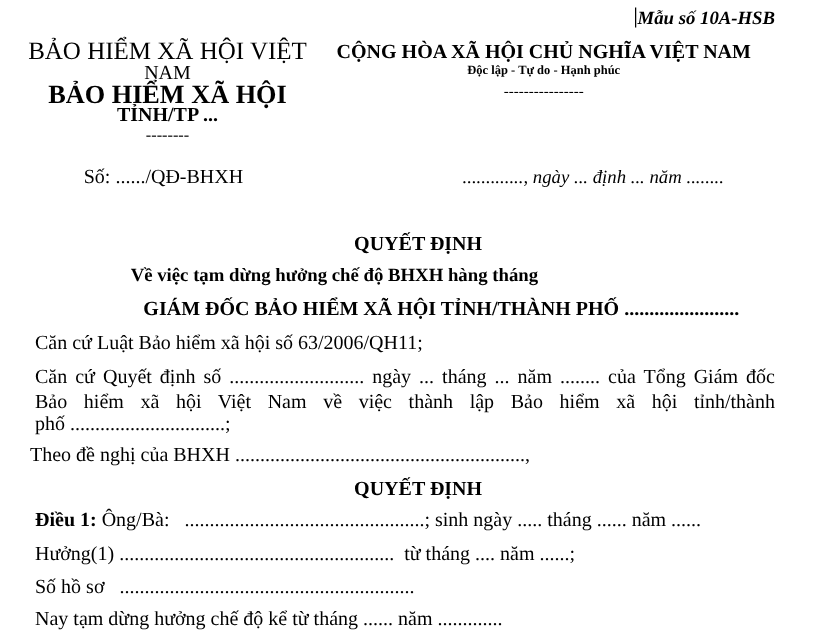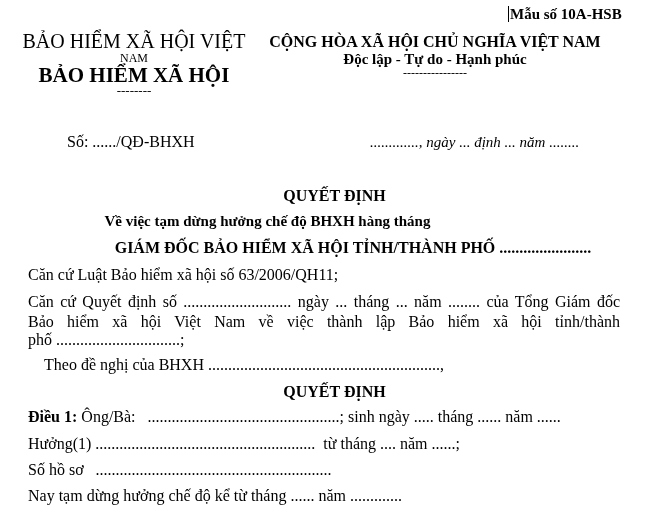--- a/index.html
+++ b/index.html
@@ -8,46 +8,47 @@
   .abs { position:absolute; white-space:nowrap; }
   .b { font-weight:bold; }
   .i { font-style:italic; }
   .c { text-align:center; }
   .cursor { display:inline-block; width:1px; height:16px; background:#000; vertical-align:-3px; margin-right:1px; }
   .just { position:absolute; left:28px; width:592px; text-align:justify; text-align-last:justify; white-space:normal; line-height:20px; }
 </style>
 </head>
 <body>
 
-<div class="abs b" style="left:508px; top:6px; font-size:15px;">
+<div class="abs b" style="left:508px; top:6px; font-size:15px;font-style:italic;">
   <span class="cursor"></span><span>Mẫu số 10A-HSB</span>
 </div>
 
 <div class="abs c" style="left:18px; top:33px; width:232px; line-height:17px; white-space:normal;">
   <div style="font-size:20px;">BẢO HIỂM XÃ HỘI VIỆT</div>
-  <div style="font-size:12px;">NAM</div>
+  <div style="font-size:16px;">NAM</div>
   <div class="b" style="font-size:21px;">BẢO HIỂM XÃ HỘI</div>
+  <div class="b" style="font-size:16px;">TỈNH/TP ...</div>
   <div style="font-size:13px; line-height:14px;">--------</div>
 </div>
 <div class="abs" style="left:67px; top:133px; font-size:16px;">Số: ....../QĐ-BHXH</div>
 
 <div class="abs b c" style="left:250px; top:33px; width:370px; font-size:16px;">CỘNG HÒA XÃ HỘI CHỦ NGHĨA VIỆT NAM</div>
-<div class="abs b c" style="left:250px; top:51px; width:370px; font-size:15px;">Độc lập - Tự do - Hạnh phúc</div>
+<div class="abs b c" style="left:250px; top:51px; width:370px; font-size:10px;">Độc lập - Tự do - Hạnh phúc</div>
 <div class="abs c" style="left:250px; top:66px; width:370px; font-size:12px;">----------------</div>
 <div class="abs i" style="left:370px; top:134px; font-size:15px;">............., ngày ... định ... năm ........</div>
 
 <div class="abs b c" style="left:0; top:187px; width:669px; font-size:16px;">QUYẾT ĐỊNH</div>
 <div class="abs b c" style="left:0; top:213px; width:535px; font-size:15px;">Về việc tạm dừng hưởng chế độ BHXH hàng tháng</div>
 <div class="abs b c" style="left:0; top:239px; width:666px; font-size:16px;padding-left:20px;">GIÁM ĐỐC BẢO HIỂM XÃ HỘI TỈNH/THÀNH PHỐ .......................</div>
 
 <div class="abs" style="left:28px; top:266px; font-size:16px;">Căn cứ Luật Bảo hiểm xã hội số 63/2006/QH11;</div>
 <div class="just" style="top:292px; font-size:16px;">Căn cứ Quyết định số ........................... ngày ... tháng ... năm ........ của Tổng Giám đốc</div>
 <div class="just" style="top:312px; font-size:16px;">Bảo hiểm xã hội Việt Nam về việc thành lập Bảo hiểm xã hội tỉnh/thành</div>
 <div class="abs" style="left:28px; top:331px; font-size:16px;">phố ...............................;</div>
-<div class="abs" style="left:44px; top:356px; font-size:16px;">Theo đề nghị của BHXH ..........................................................,</div>
+<div class="abs" style="left:24px; top:356px; font-size:16px;">Theo đề nghị của BHXH ..........................................................,</div>
 
 <div class="abs b c" style="left:0; top:383px; width:669px; font-size:16px;">QUYẾT ĐỊNH</div>
 
 <div class="abs" style="left:28px; top:408px; font-size:16px;">
   <span class="b">Điều 1:</span><span style="white-space:pre;margin-top:40px;"> Ông/Bà:   ................................................; sinh ngày ..... tháng ...... năm ......</span>
 </div>
 <div class="abs" style="left:28px; top:435px; font-size:16px; white-space:pre;">Hưởng(1) .......................................................  từ tháng .... năm ......;</div>
 <div class="abs" style="left:28px; top:461px; font-size:16px; white-space:pre;">Số hồ sơ   ...........................................................</div>
 <div class="abs" style="left:28px; top:487px; font-size:16px;">Nay tạm dừng hưởng chế độ kể từ tháng ...... năm .............</div>
 

